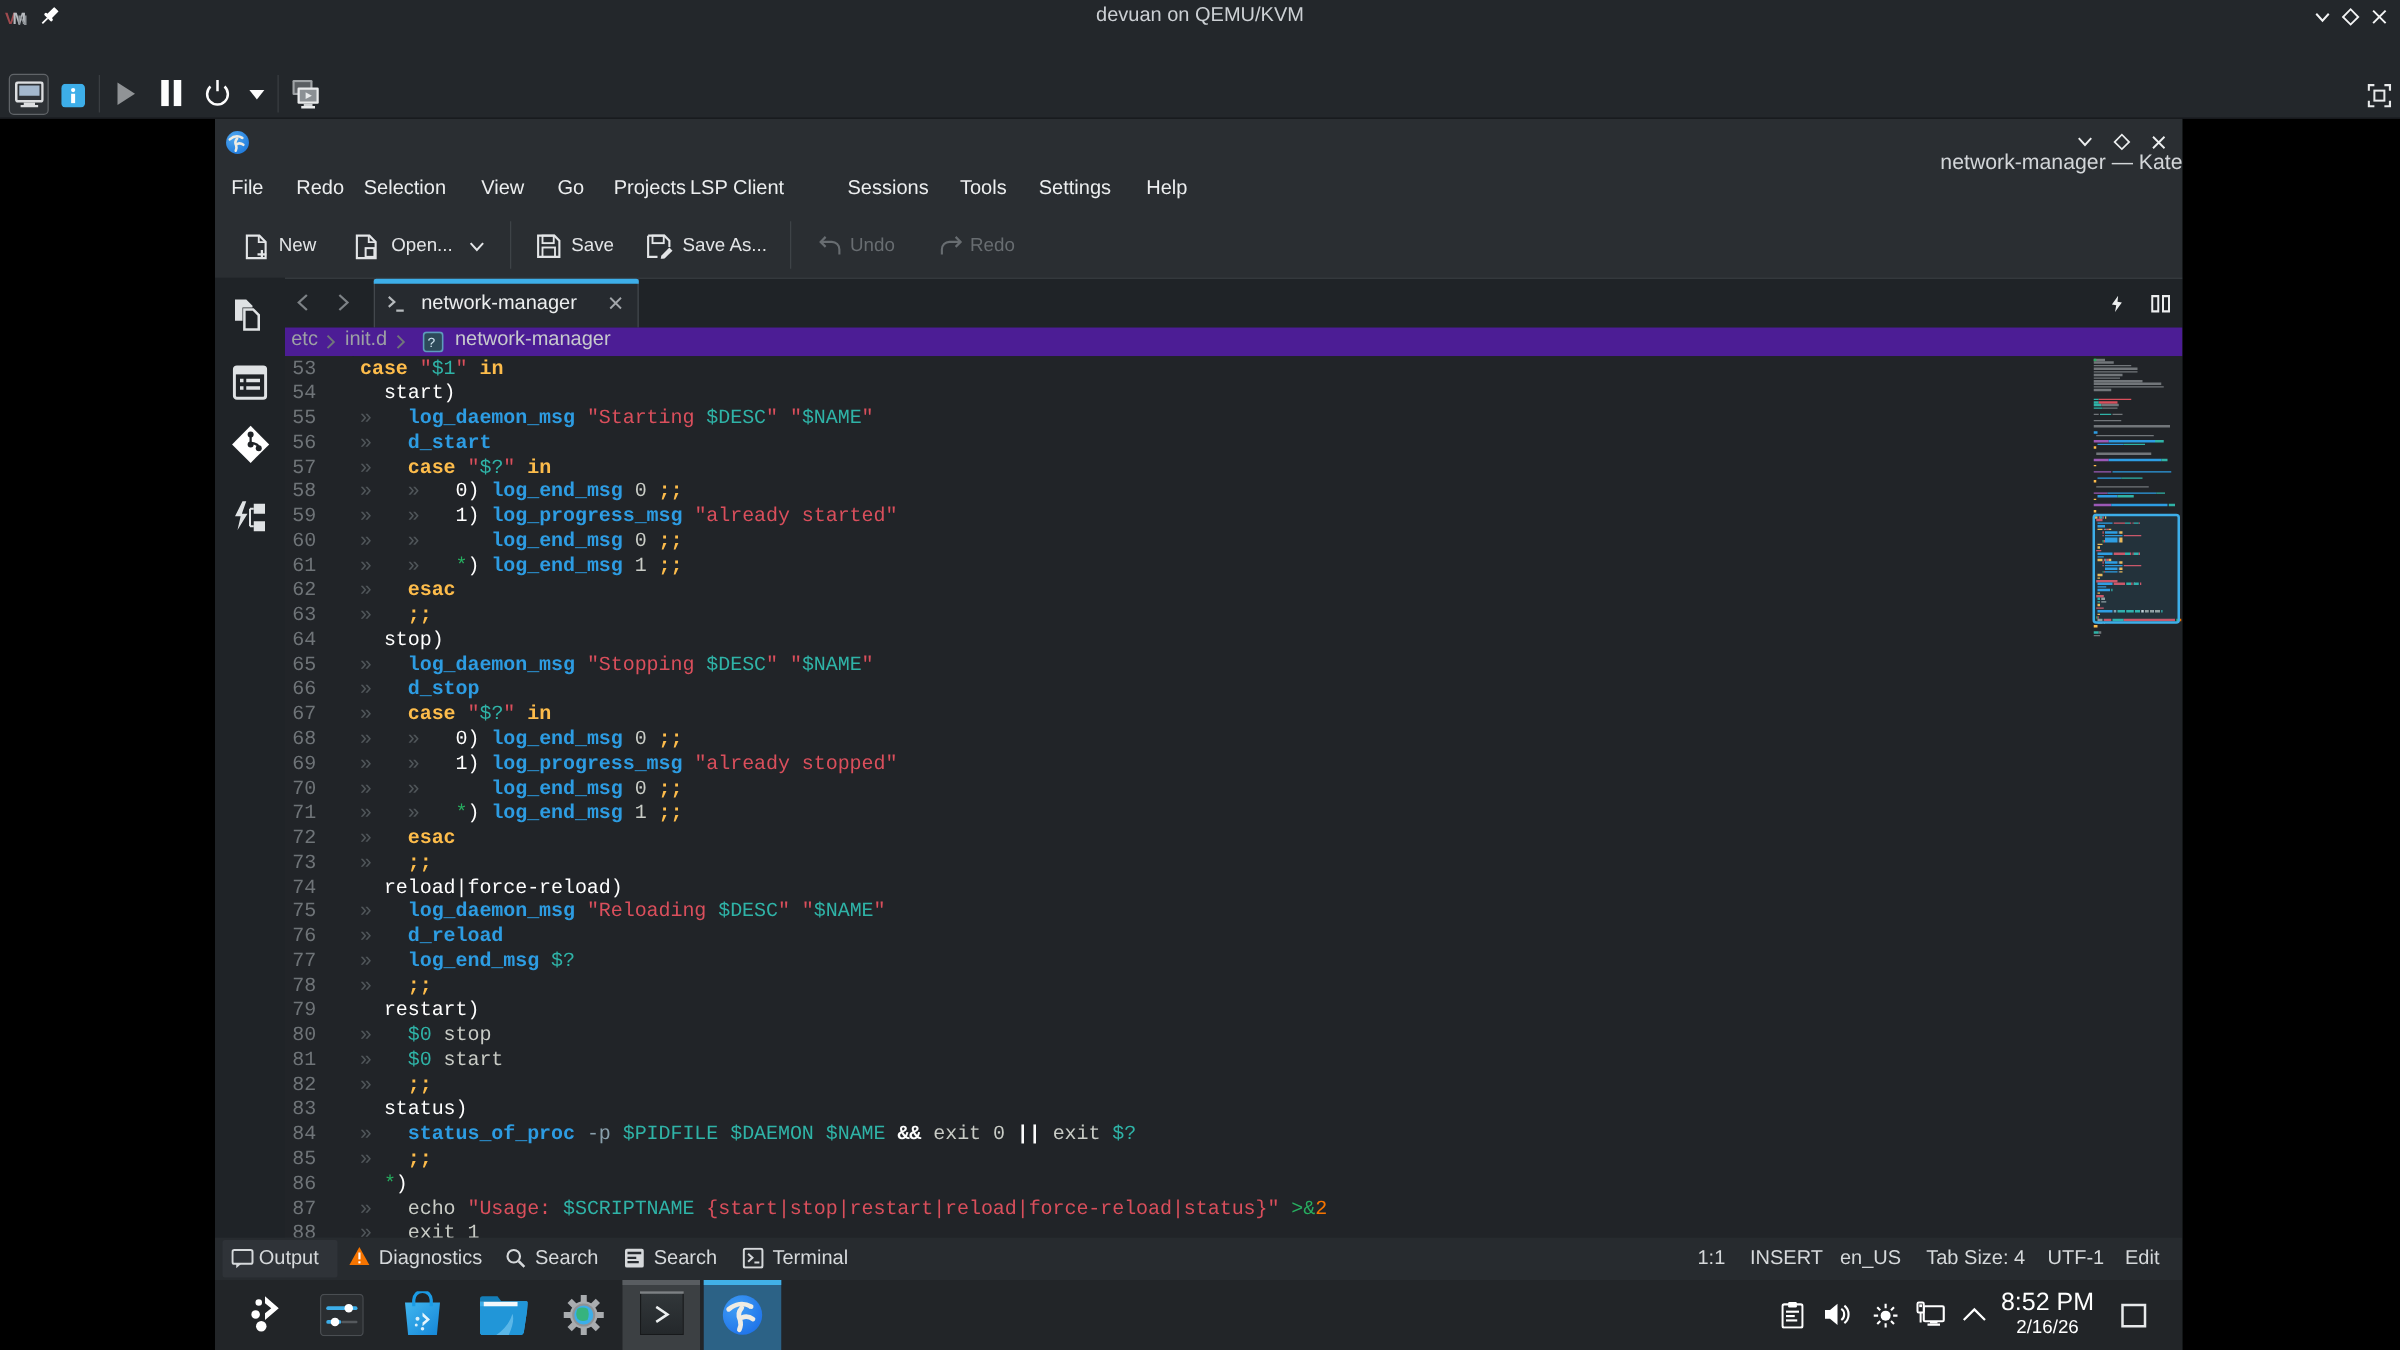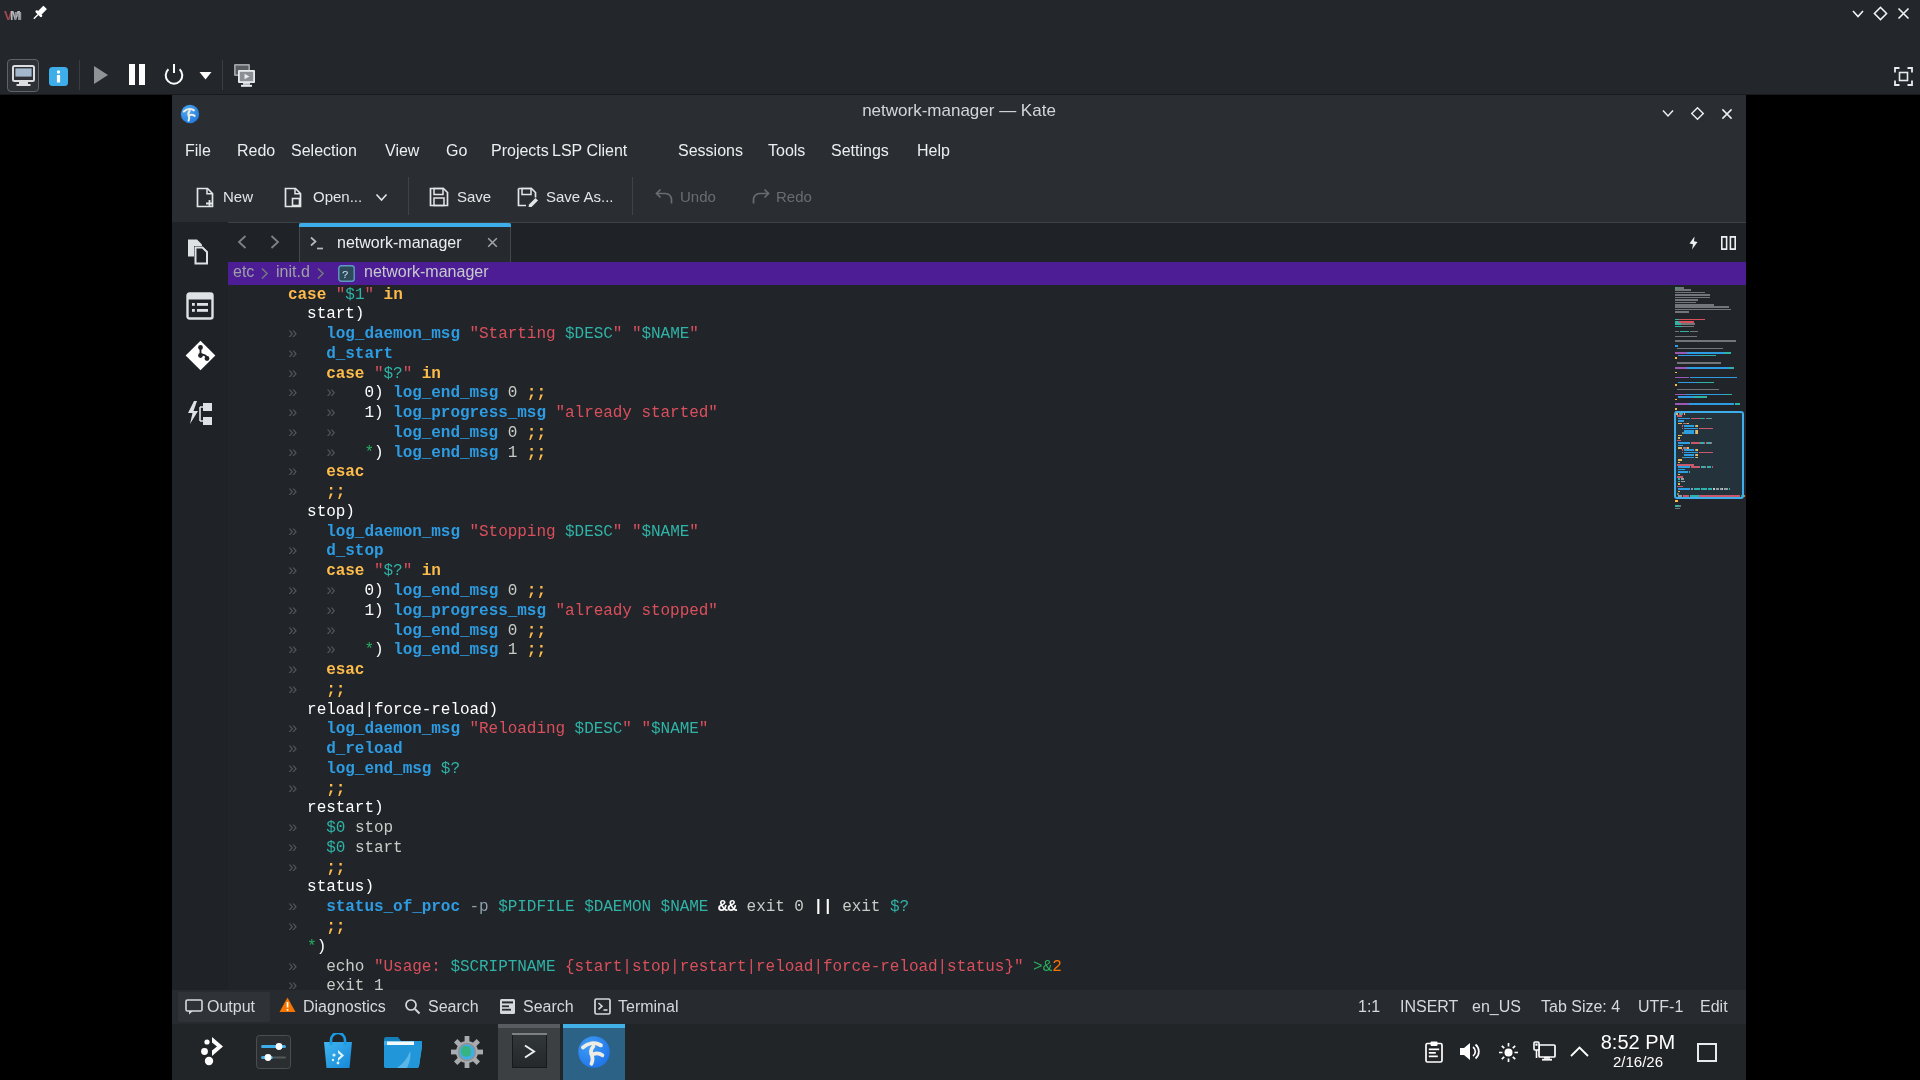--- a/index.html
+++ b/index.html
@@ -9,21 +9,21 @@
 #vm-titlebar{left:0;top:0;width:1920px;height:28px;background:#23272b}
 #vm-title{width:100%;text-align:center;top:4px;color:#ccd0d4;font-size:16px}
 #vm-menubar{left:0;top:28px;width:1920px;height:28px;background:#23272b}
 .vmenu{top:35px;color:#f0f1f2;font-size:15px}
 #vm-toolbar{left:0;top:56px;width:1920px;height:39px;background:#23272b;border-bottom:1px solid #17191c}
 .vsep{top:4px;width:1px;height:30px;background:#3a3e42}
 
 #guest{left:172px;top:95px;width:1574px;height:985px;background:#1d2023;overflow:hidden}
 
 #kchrome{left:0;top:0;width:1574px;height:127px;background:#2a2e32}
-#ktitle{width:100%;text-align:center;top:6px;color:#d3d6d9;font-size:17px}
+#ktitle{width:100%;text-align:right;top:25px;color:#d3d6d9;font-size:17px}
 .kmenu{top:47px;color:#eceeef;font-size:16px}
 .ktool{top:93px;color:#e3e5e7;font-size:15px}
 .ktool.dis{color:#686d71}
 .ksep{top:82px;width:1px;height:38px;background:#3e4347}
 #tabbar{left:0;top:127px;width:1574px;height:40px;background:#1f2327;border-top:1px solid #3c4145}
 #sidebar{left:0;top:127px;width:56px;height:768px;background:#1f2327}
 #tab{left:127px;top:128px;width:212px;height:39px;background:#262a2f;border-left:1px solid #43484d;border-right:1px solid #43484d}
 #tabline{left:127px;top:128px;width:212px;height:4px;background:#3daee9;border-radius:2px 2px 0 0}
 #tabtitle{left:165px;top:139px;color:#eceeef;font-size:16px}
 #crumbs{left:56px;top:167px;width:1518px;height:23px;background:#4c1d95;color:#9da1a5;font-size:16px}
@@ -60,20 +60,21 @@
     <text x="6" y="12.5" font-family="Liberation Sans" font-size="13" font-weight="bold" fill="#b8bcc0">M</text>
     <text x="10" y="13" font-family="Liberation Sans" font-size="11" font-weight="bold" fill="#8d9296">N</text>
   </svg>
   <svg class="ico" style="left:31px;top:4px" width="17" height="18" viewBox="0 0 17 18">
     <g transform="rotate(45 8.5 9)" fill="#fff">
         <rect x="6" y="1" width="5" height="8" rx="0.5"></rect>
         <rect x="4.2" y="8.6" width="8.6" height="2.6" rx="1.3"></rect>
         <rect x="7.8" y="11" width="1.4" height="6"></rect>
       </g>
   </svg>
+  <div class="abs" id="vm-title">devuan on QEMU/KVM</div>
   <svg class="ico" style="left:1851px;top:8px" width="14" height="12" viewBox="0 0 14 12">
       <path d="M2 3 L7 8.6 L12 3" stroke="#f2f3f4" stroke-width="1.6" fill="none"></path>
     </svg>
   <svg class="ico" style="left:1873px;top:6px" width="15" height="15" viewBox="0 0 15 15">
       <rect x="3.2" y="3.2" width="8.6" height="8.6" transform="rotate(45 7.5 7.5)" stroke="#f2f3f4" stroke-width="1.5" fill="none"></rect>
     </svg>
   <svg class="ico" style="left:1896px;top:6px" width="15" height="15" viewBox="0 0 15 15">
       <path d="M2.5 2.5 L12.5 12.5 M12.5 2.5 L2.5 12.5" stroke="#f2f3f4" stroke-width="1.6"></path>
     </svg>
 </div>
@@ -280,20 +281,56 @@
   </svg>
   <svg class="ico" style="left:14px;top:305px" width="28" height="28" viewBox="0 0 28 28">
     <path d="M8 1 L2 13 h4.5 L4 24 L12 11 h-4.5 L11 1 Z" fill="#dfe2e4"></path>
     <rect x="17" y="3" width="9" height="8" fill="#dfe2e4"></rect>
     <rect x="17" y="17" width="9" height="8" fill="#dfe2e4"></rect>
     <path d="M14 7 h3 M14 21 h3 M14 7 v14" stroke="#dfe2e4" stroke-width="1.6" fill="none"></path>
   </svg>
 
   <div class="abs" id="gutter"></div>
   <div class="abs" id="editor"></div>
+  <div class="abs" id="nums">53
+54
+55
+56
+57
+58
+59
+60
+61
+62
+63
+64
+65
+66
+67
+68
+69
+70
+71
+72
+73
+74
+75
+76
+77
+78
+79
+80
+81
+82
+83
+84
+85
+86
+87
+88</div>
   <div class="abs" id="code"><i class="k">case</i> <i class="s">"</i><i class="v">$1</i><i class="s">"</i> <i class="k">in</i>
   <i class="c">start)</i>
 <i class="t">»</i>   <i class="f">log_daemon_msg</i> <i class="s">"Starting </i><i class="v">$DESC</i><i class="s">"</i> <i class="s">"</i><i class="v">$NAME</i><i class="s">"</i>
 <i class="t">»</i>   <i class="f">d_start</i>
 <i class="t">»</i>   <i class="k">case</i> <i class="s">"</i><i class="v">$?</i><i class="s">"</i> <i class="k">in</i>
 <i class="t">»</i>   <i class="t">»</i>   <i class="c">0)</i> <i class="f">log_end_msg</i> 0 <i class="k">;;</i>
 <i class="t">»</i>   <i class="t">»</i>   <i class="c">1)</i> <i class="f">log_progress_msg</i> <i class="s">"already started"</i>
 <i class="t">»</i>   <i class="t">»</i>      <i class="f">log_end_msg</i> 0 <i class="k">;;</i>
 <i class="t">»</i>   <i class="t">»</i>   <i class="g">*</i><i class="c">)</i> <i class="f">log_end_msg</i> 1 <i class="k">;;</i>
 <i class="t">»</i>   <i class="k">esac</i>

